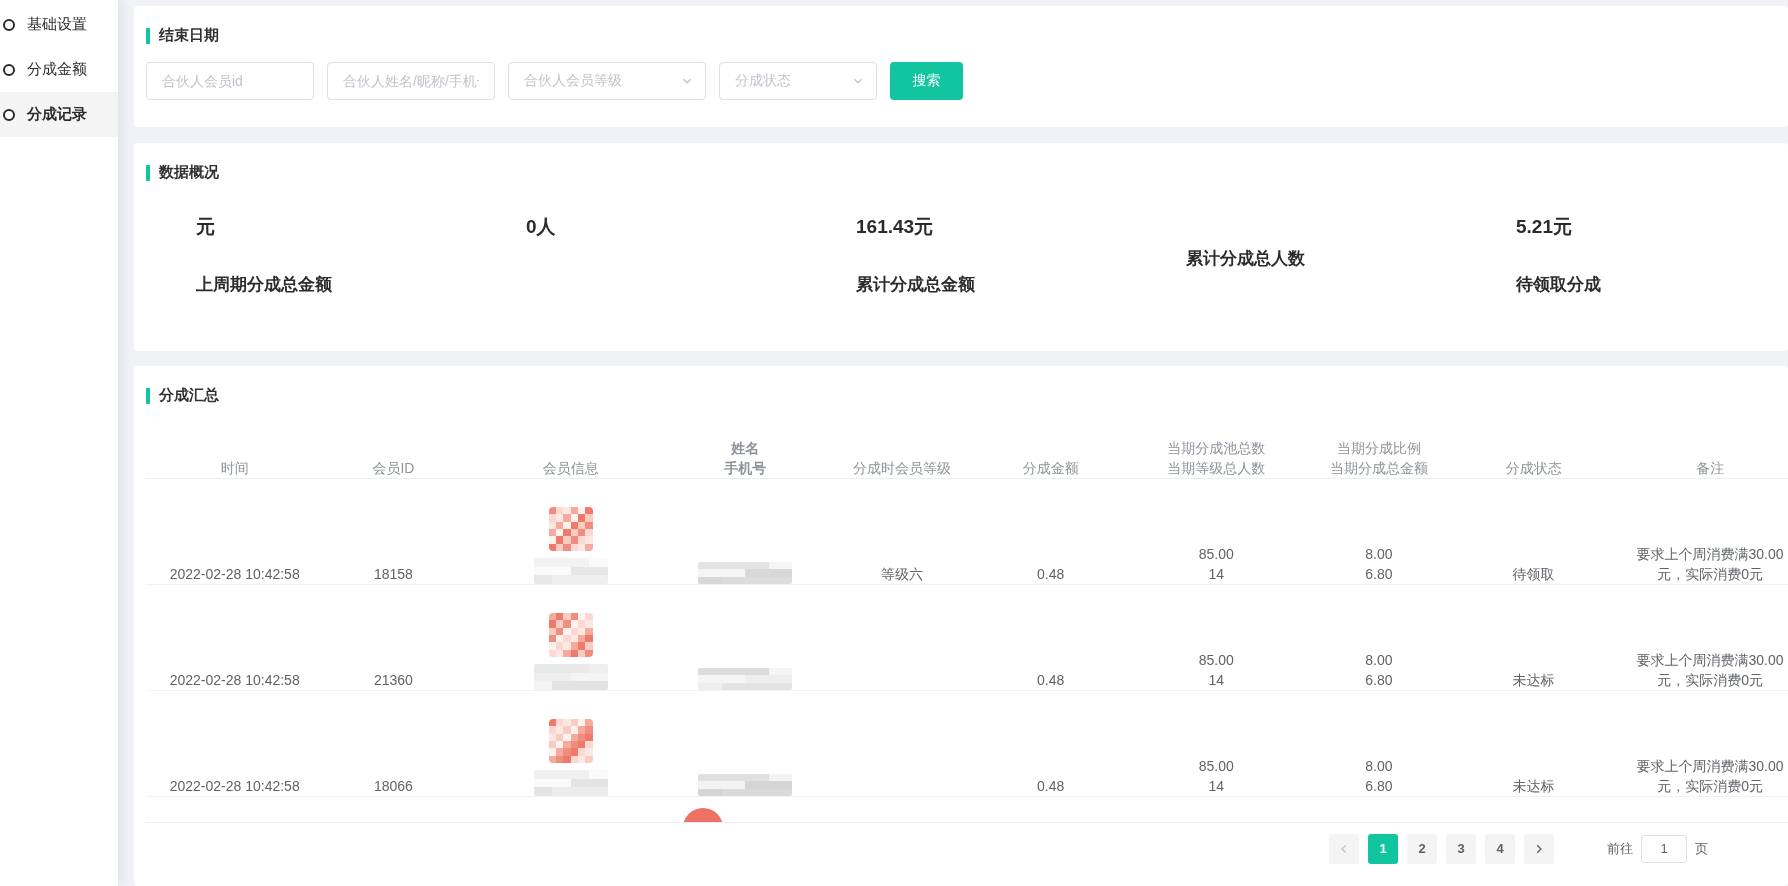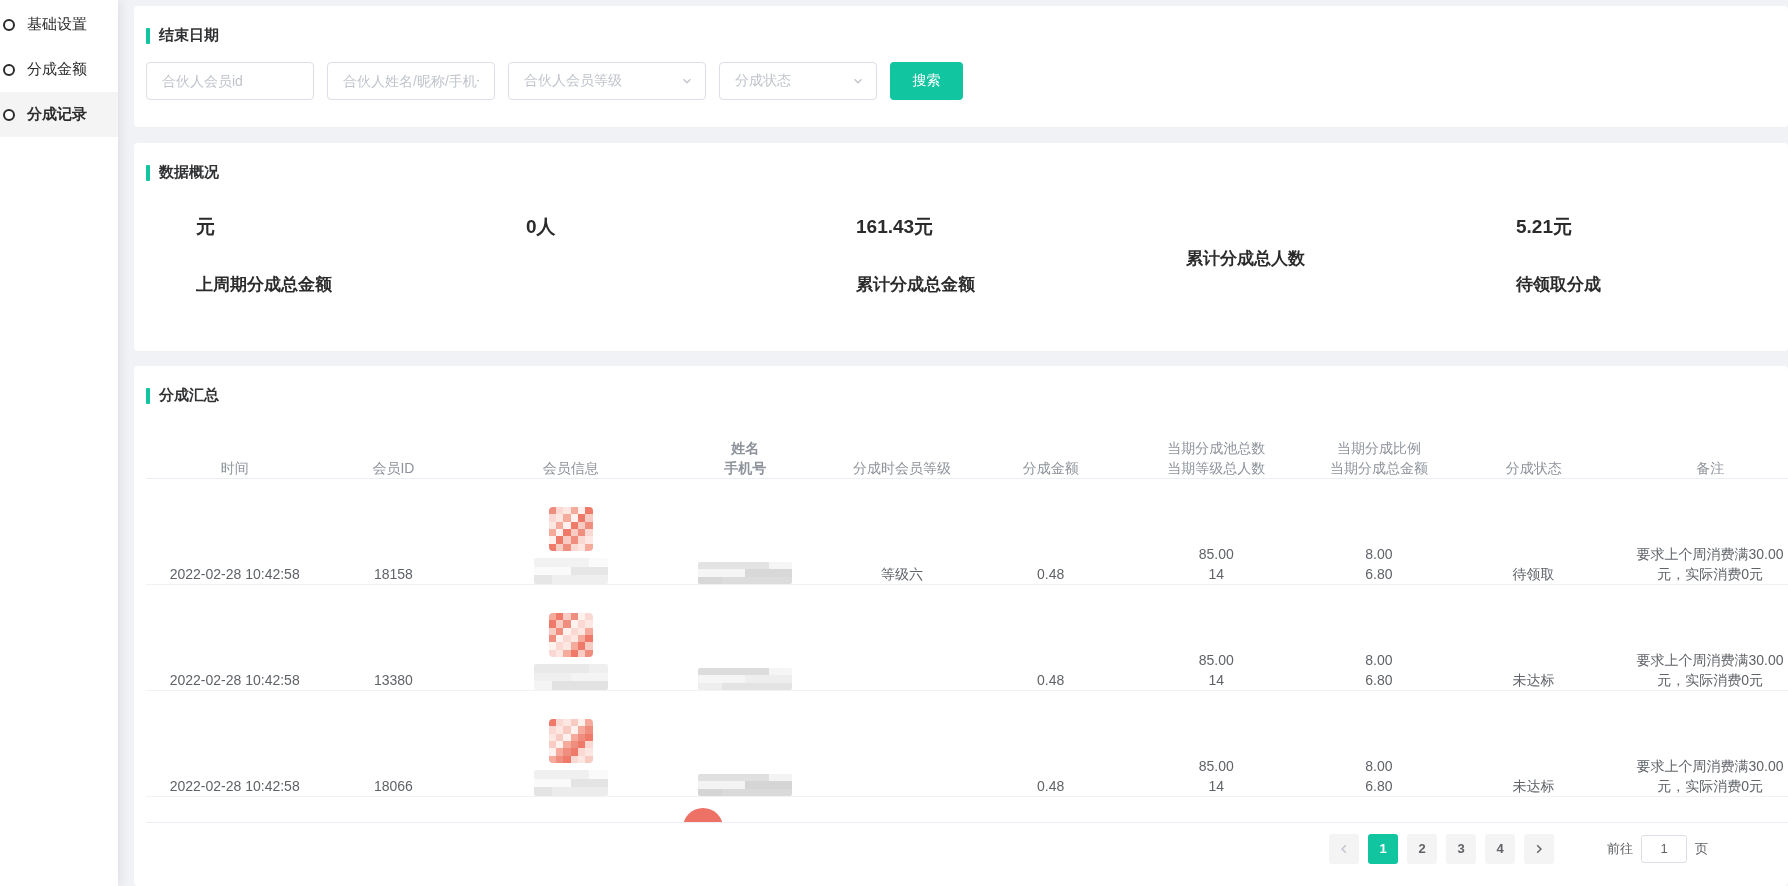--- a/index.html
+++ b/index.html
@@ -332,21 +332,21 @@
         <div class="cell td c7">
             <span class="line">8.00</span>
             <span class="line">6.80</span>
           </div>
         <div class="cell td c8">待领取</div>
         <div class="cell td c9 remark">要求上个周消费满30.00元，实际消费0元</div>
       </div>
 
       <div class="tr td-row">
         <div class="cell td c0">2022-02-28 10:42:58</div>
-        <div class="cell td c1">13380</div>
+        <div class="cell td c1">21360</div>
         <div class="cell td c2">
           <div class="member-cell-inner">
             <div class="mosaic avatar-mosaic">
                 <i style="background: rgb(245, 170, 156);"></i>
                 <i style="background: rgb(240, 122, 106);"></i>
                 <i style="background: rgb(249, 204, 195);"></i>
                 <i style="background: rgb(239, 141, 127);"></i>
                 <i style="background: rgb(255, 241, 238);"></i>
                 <i style="background: rgb(251, 217, 210);"></i>
                 <i style="background: rgb(240, 122, 106);"></i>

